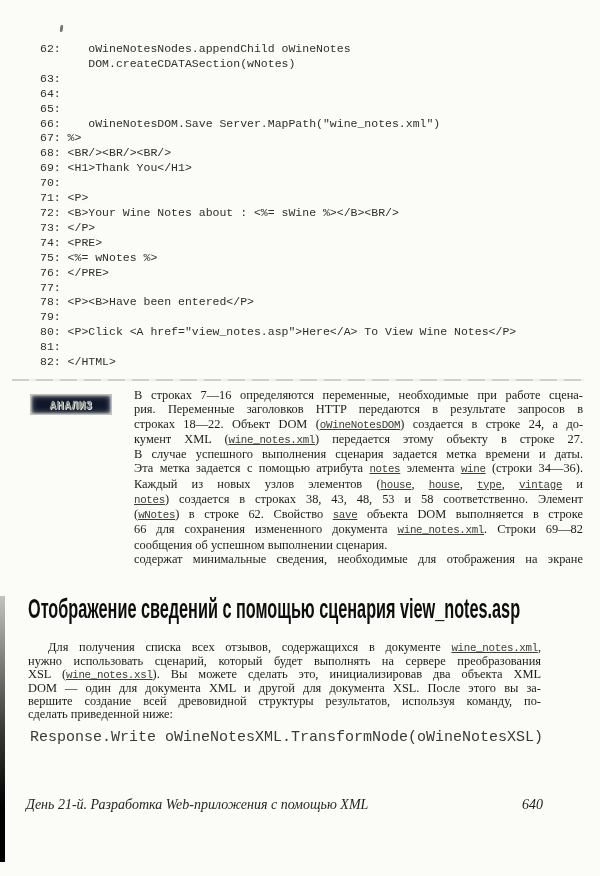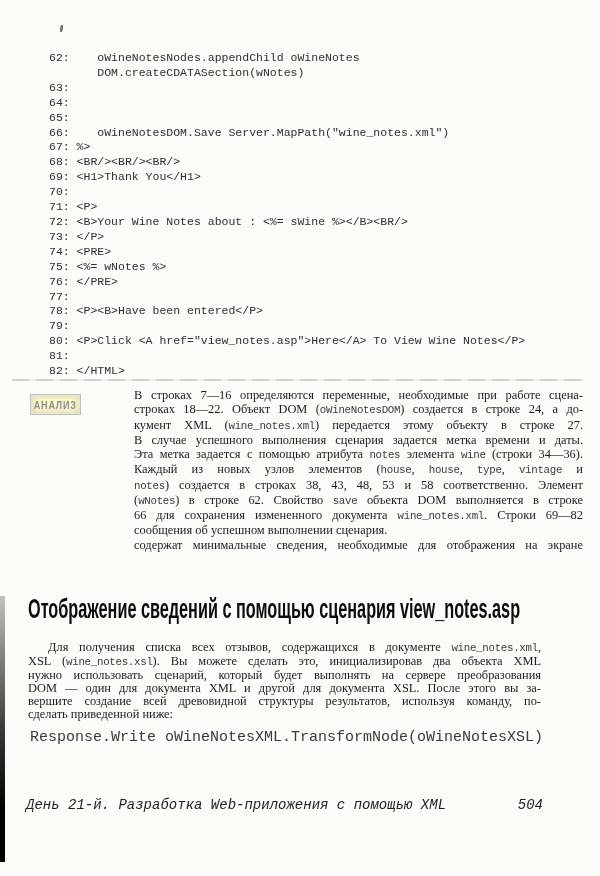--- a/index.html
+++ b/index.html
@@ -8,105 +8,106 @@
 
   
   .speck{position:absolute;left:60px;top:25px;width:3px;height:7px;background:#555;
          border-radius:40%/60%;transform:rotate(8deg);opacity:.8;}
   .left-bar{position:absolute;left:0;top:596px;width:5px;height:266px;
             background:linear-gradient(180deg,#c2c2be 0%,#8a8a86 20%,#3a3a38 50%,#000 80%,#000 100%);}
   .listing-rule{position:absolute;left:12px;top:379px;width:572px;height:2px;opacity:.75;
             background:repeating-linear-gradient(90deg,#c2c2bc 0 17px,#eaeae4 17px 24px);}
 
   
-  .code-listing{position:absolute;left:32px;top:34px;margin:17px;
+  .code-listing{position:absolute;left:32px;top:34px;margin:8px;
                 font-family:"Liberation Mono","DejaVu Sans Mono",monospace;
                 font-size:11.5px;line-height:14.9px;color:#2f2f2f;}
   .code-row{white-space:pre;}
 
   
-  .note-icon{position:absolute;left:30px;top:394px;width:51px;height:21px;
-             background:#fef9c3;border:1px solid #c0c0ba;box-sizing:border-box;
+  .note-icon{position:absolute;left:30px;top:394px;width:82px;height:21px;
+             background:#0f172a;border:1px solid #c0c0ba;box-sizing:border-box;
              box-shadow:inset 0 0 3px #ffffff,inset 0 0 6px #b5b5af;
              display:flex;align-items:center;justify-content:center;overflow:hidden;}
   .note-icon span{font-family:"Liberation Sans","DejaVu Sans",sans-serif;font-weight:bold;
              font-size:11px;letter-spacing:1px;color:#8d8d86;transform:scaleX(.82);
              text-shadow:0 0 1px #ffffff,1px 1px 0 #e9e9e2;}
   .note-text{position:absolute;left:90px;top:388px;width:449px;
              font-size:12.4px;line-height:14.25px;margin-left:44px;}
 
   .tline{text-align:justify;text-align-last:justify;}
   .tline.last{text-align-last:left;}
   .tline.indent{text-indent:20px;}
   .mono{font-family:"Liberation Mono","DejaVu Sans Mono",monospace;
-        font-size:10.8px;letter-spacing:-0.3px;color:#3c3c3c;}
+        font-size:10.8px;letter-spacing:-0.3px;color:#3c3c3c;text-decoration:underline;}
 
   
   .section-title{position:absolute;left:28px;top:593px;margin:0;white-space:nowrap;
                  font-family:"Liberation Sans","DejaVu Sans",sans-serif;font-weight:700;
                  font-size:28px;color:#0d0d0d;transform:scaleX(.58);transform-origin:0 60%;}
 
   
   .para2{position:absolute;left:28px;top:641px;width:513px;
          font-size:12.4px;line-height:13px;}
 
   .code-statement{position:absolute;left:30px;top:729px;white-space:pre;
                   font-family:"Liberation Mono","DejaVu Sans Mono",monospace;
                   font-size:15px;color:#3a3a3a;}
 
   
   .footer{position:absolute;left:26px;top:797px;width:517px;display:flex;
           justify-content:space-between;align-items:baseline;
-          font-family:Liberation Mono, monospace;
+          font-family:Liberation Serif, serif;
           font-style:italic;font-size:14px;color:#1f1f1f;}
 </style>
 </head>
 <body>
 
 <div class="page">
 
   <div class="speck"></div>
 
   <pre class="code-listing"><div class="code-row">62:    oWineNotesNodes.appendChild oWineNotes</div><div class="code-row">       DOM.createCDATASection(wNotes)</div><div class="code-row">63:</div><div class="code-row">64:</div><div class="code-row">65:</div><div class="code-row">66:    oWineNotesDOM.Save Server.MapPath("wine_notes.xml")</div><div class="code-row">67: %&gt;</div><div class="code-row">68: &lt;BR/&gt;&lt;BR/&gt;&lt;BR/&gt;</div><div class="code-row">69: &lt;H1&gt;Thank You&lt;/H1&gt;</div><div class="code-row">70:</div><div class="code-row">71: &lt;P&gt;</div><div class="code-row">72: &lt;B&gt;Your Wine Notes about : &lt;%= sWine %&gt;&lt;/B&gt;&lt;BR/&gt;</div><div class="code-row">73: &lt;/P&gt;</div><div class="code-row">74: &lt;PRE&gt;</div><div class="code-row">75: &lt;%= wNotes %&gt;</div><div class="code-row">76: &lt;/PRE&gt;</div><div class="code-row">77:</div><div class="code-row">78: &lt;P&gt;&lt;B&gt;Have been entered&lt;/P&gt;</div><div class="code-row">79:</div><div class="code-row">80: &lt;P&gt;Click &lt;A href="view_notes.asp"&gt;Here&lt;/A&gt; To View Wine Notes&lt;/P&gt;</div><div class="code-row">81:</div><div class="code-row">82: &lt;/HTML&gt;</div></pre>
 
   <div class="listing-rule"></div>
 
   <div class="note-icon">
     <span>АНАЛИЗ</span>
   </div>
 
   <div class="note-text">
 
   <div class="tline">В строках 7—16 определяются переменные, необходимые при работе сцена-</div>
+      <div class="tline">рия. Переменные заголовков HTTP передаются в результате запросов в</div>
       <div class="tline">строках 18—22. Объект DOM (<span class="mono">oWineNotesDOM</span>) создается в строке 24, а до-</div>
       <div class="tline">кумент XML (<span class="mono">wine_notes.xml</span>) передается этому объекту в строке 27.</div>
       <div class="tline">В случае успешного выполнения сценария задается метка времени и даты.</div>
       <div class="tline">Эта метка задается с помощью атрибута <span class="mono">notes</span> элемента <span class="mono">wine</span> (строки 34—36).</div>
       <div class="tline">Каждый из новых узлов элементов (<span class="mono">house</span>, <span class="mono">house</span>, <span class="mono">type</span>, <span class="mono">vintage</span> и</div>
       <div class="tline"><span class="mono">notes</span>) создается в строках 38, 43, 48, 53 и 58 соответственно. Элемент</div>
       <div class="tline">(<span class="mono">wNotes</span>) в строке 62. Свойство <span class="mono">save</span> объекта DOM выполняется в строке</div>
       <div class="tline">66 для сохранения измененного документа <span class="mono">wine_notes.xml</span>. Строки 69—82</div>
       <div class="tline last">сообщения об успешном выполнении сценария.</div>
       <div class="tline">содержат минимальные сведения, необходимые для отображения на экране</div>
     </div>
 
   <h1 class="section-title">Отображение сведений с помощью сценария view_notes.asp</h1>
 
   <div class="para2">
 
   <div class="tline indent">Для получения списка всех отзывов, содержащихся в документе <span class="mono">wine_notes.xml</span>,</div>
+      <div class="tline">нужно использовать сценарий, который будет выполнять на сервере преобразования</div>
       <div class="tline">XSL (<span class="mono">wine_notes.xsl</span>). Вы можете сделать это, инициализировав два объекта XML</div>
-      <div class="tline">нужно использовать сценарий, который будет выполнять на сервере преобразования</div>
       <div class="tline">DOM — один для документа XML и другой для документа XSL. После этого вы за-</div>
       <div class="tline">вершите создание всей древовидной структуры результатов, используя команду, по-</div>
       <div class="tline last">сделать приведенной ниже:</div>
     </div>
 
   <div class="code-statement">Response.Write oWineNotesXML.TransformNode(oWineNotesXSL)</div>
 
   <div class="footer">
     <span>День 21-й. Разработка Web-приложения с помощью XML</span>
-    <span>504</span>
+    <span>640</span>
   </div>
 
   <div class="left-bar"></div>
 
 </div>
 
 </body></html>

